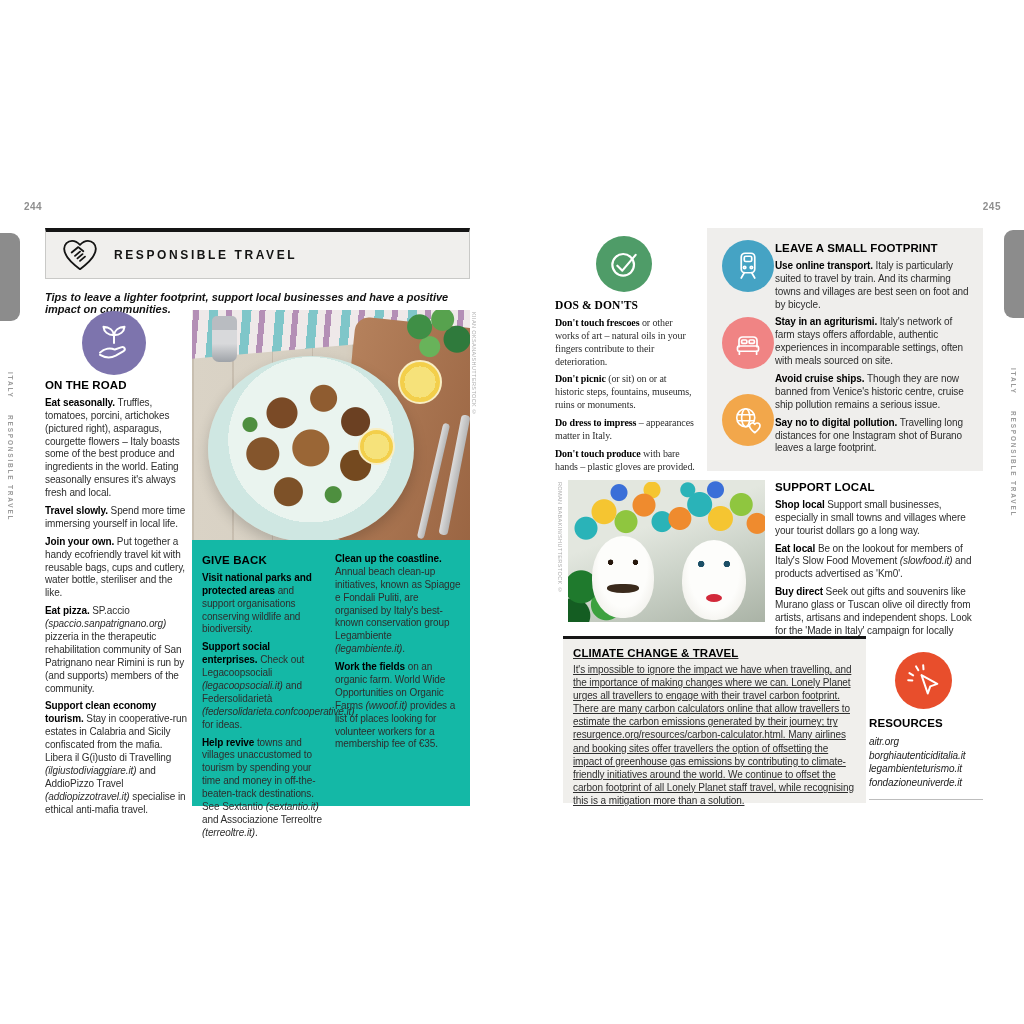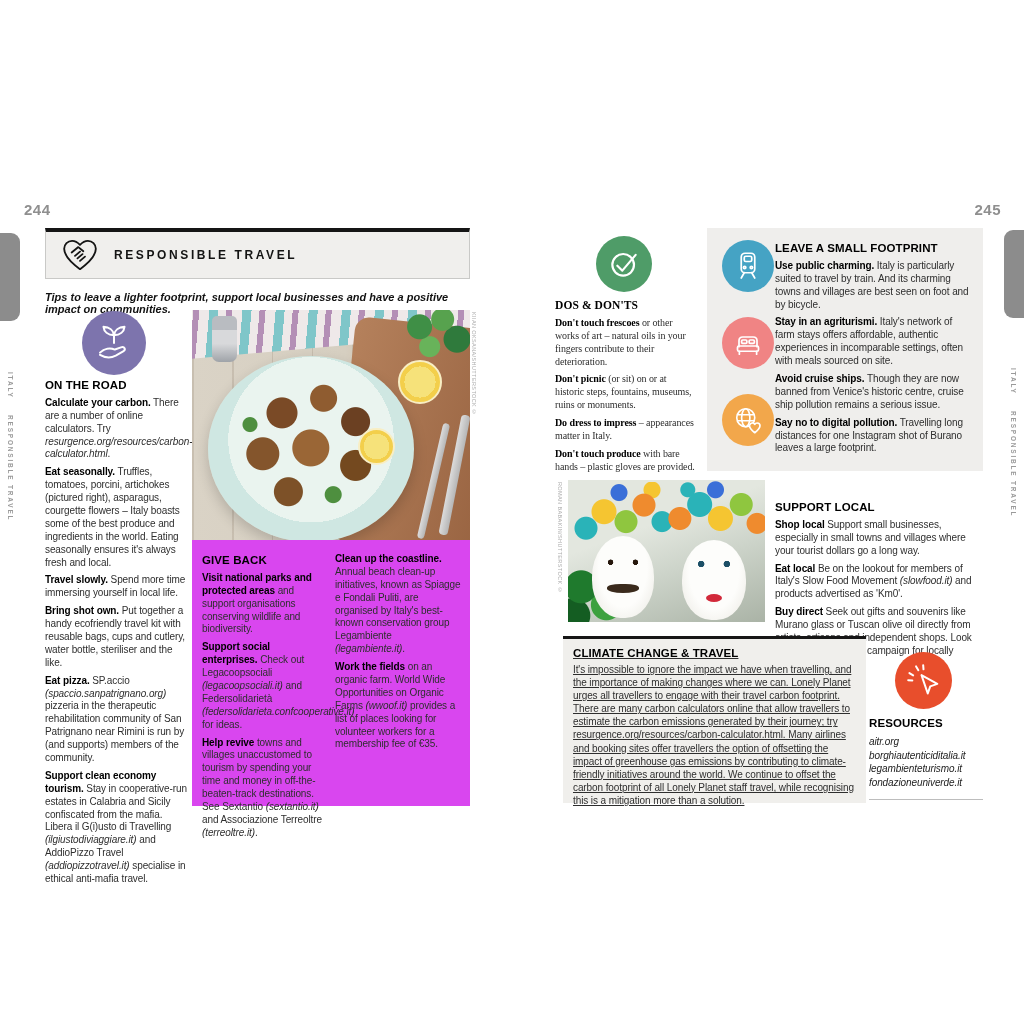--- a/index.html
+++ b/index.html
@@ -1,18 +1,18 @@
 <!DOCTYPE html>
 <html><head>
 <meta charset="utf-8">
 <style>
   html,body{margin:0;padding:0;}
   body{width:1024px;height:1024px;background:#fff;font-family:"Liberation Sans",sans-serif;position:relative;overflow:hidden;color:#2e2e2e;}
   
-  .page-num{position:absolute;top:201px;font-size:15px;font-weight:700;color:#8f8f8f;letter-spacing:.5px;}
+  .page-num{position:absolute;top:201px;font-size:10px;font-weight:700;color:#8f8f8f;letter-spacing:.5px;}
   .side-tab{position:absolute;width:20px;height:88px;background:#8c8c8c;}
   .side-tab.l{left:0;top:233px;border-radius:0 9px 9px 0;}
   .side-tab.r{right:0;top:230px;border-radius:9px 0 0 9px;}
   .side-label{position:absolute;writing-mode:vertical-rl;font-size:6.5px;letter-spacing:1.8px;color:#9a9a9a;font-weight:700;}
   .side-label.l{left:7px;top:372px;}
   .side-label.r{right:7px;top:368px;}
   .side-label .second{margin-top:16px;}
   
   .header-bar{position:absolute;left:45px;top:228px;width:423px;height:46px;background:#f0efed;border:1px solid #c9c9c7;border-top:4px solid #151515;display:flex;align-items:center;}
   .hh-icon{margin-left:13px;width:42px;height:40px;display:flex;align-items:center;}
@@ -21,21 +21,21 @@
   
   .cicon{position:absolute;border-radius:50%;display:flex;align-items:center;justify-content:center;}
   .cicon svg{display:block;}
   
   .sec{font-size:11.5px;font-weight:700;color:#000;margin:0 0 4px 0;letter-spacing:.1px;}
   .col{position:absolute;font-size:10px;line-height:1.29;letter-spacing:-.1px;}
   .para{margin:0 0 5px 0;}
   .b{font-weight:700;color:#000;}
   .i{font-style:italic;}
   
-  .panel-left{position:absolute;left:192px;top:310px;width:278px;height:496px;background:#d946ef;}
+  .panel-left{position:absolute;left:192px;top:310px;width:278px;height:496px;background:#14b8a6;}
   .lsf-box{position:absolute;left:707px;top:228px;width:276px;height:243px;background:#efeeec;}
   .climate-box{position:absolute;left:563px;top:636px;width:283px;height:147px;background:#f0efec;border-top:3px solid #161616;padding:8px 10px 9px 10px;text-decoration:underline;}
   .climate-box .body{font-size:10px;line-height:1.31;letter-spacing:-.1px;}
   .credit{position:absolute;writing-mode:vertical-rl;font-size:5.5px;color:#adadad;letter-spacing:.4px;}
   .rule{position:absolute;height:1px;background:#bdbdbd;}
   .res-links{font-size:10px;font-style:italic;line-height:1.38;color:#222;}
   
   .photo-food{position:absolute;left:0;top:0;width:278px;height:230px;overflow:hidden;background:
     repeating-linear-gradient(90deg,rgba(120,100,80,.18) 0 1.5px,transparent 1.5px 40px),
     linear-gradient(90deg,#dad3c6 0%,#d6cfc1 55%,#c8b7a2 72%,#b79a7e 100%);}
@@ -132,24 +132,23 @@
       <path d="M24 24 V15"></path>
       <path d="M24 15 C17 15 12.5 11 12 5.5 C18.5 6 23.5 9.5 24 15 Z"></path>
       <path d="M24 15 C31 15 35.5 11 36 5.5 C29.5 6 24.5 9.5 24 15 Z"></path>
       <path d="M8 35 C13 30 20 29.5 25 31.5 L32 29 C36 27.6 38 31.5 34.5 33.5 L26 38.5 C20 41.5 13 40.5 8 37.5"></path>
     </svg>
   </div>
 
   <div class="col" style="left:45px;top:378px;width:146px;">
     <h3 class="sec">ON THE ROAD</h3>
     <div>
-        <p class="para"><span class="b">Calculate your carbon.</span><span> There are a number of online calculators. Try </span><span class="i">resurgence.org/resources/carbon-calculator.html</span><span>.</span></p>
         <p class="para"><span class="b">Eat seasonally.</span><span> Truffles, tomatoes, porcini, artichokes (pictured right), asparagus, courgette flowers – Italy boasts some of the best produce and ingredients in the world. Eating seasonally ensures it's always fresh and local.</span></p>
         <p class="para"><span class="b">Travel slowly.</span><span> Spend more time immersing yourself in local life.</span></p>
-        <p class="para"><span class="b">Bring shot own.</span><span> Put together a handy ecofriendly travel kit with reusable bags, cups and cutlery, water bottle, steriliser and the like.</span></p>
+        <p class="para"><span class="b">Join your own.</span><span> Put together a handy ecofriendly travel kit with reusable bags, cups and cutlery, water bottle, steriliser and the like.</span></p>
         <p class="para"><span class="b">Eat pizza.</span><span> SP.accio </span><span class="i">(spaccio.sanpatrignano.org)</span><span> pizzeria in the therapeutic rehabilitation community of San Patrignano near Rimini is run by (and supports) members of the community.</span></p>
         <p class="para"><span class="b">Support clean economy tourism.</span><span> Stay in cooperative-run estates in Calabria and Sicily confiscated from the mafia. Libera il G(i)usto di Travelling </span><span class="i">(ilgiustodiviaggiare.it)</span><span> and AddioPizzo Travel </span><span class="i">(addiopizzotravel.it)</span><span> specialise in ethical anti-mafia travel.</span></p>
       </div>
   </div>
 
   <div class="panel-left">
     <div class="photo-food">
       <div class="cloth"></div>
       <div class="board"></div>
       <div class="shaker"></div>
@@ -220,21 +219,21 @@
         <circle cx="21" cy="21" r="12"></circle>
         <ellipse cx="21" cy="21" rx="5.5" ry="12"></ellipse>
         <path d="M10.5 17 H31.5"></path>
           <path d="M10.5 25 H31.5"></path>
         <path d="M33 41 C28.5 37.5 26 35 26 31.8 C26 29.6 27.8 28 29.8 28 C31.2 28 32.4 28.8 33 30 C33.6 28.8 34.8 28 36.2 28 C38.2 28 40 29.6 40 31.8 C40 35 37.5 37.5 33 41 Z" fill="#f2a74b"></path>
       </svg>
     </div>
     <div class="col" style="left:68px;top:13px;width:197px;">
       <h3 class="sec">LEAVE A SMALL FOOTPRINT</h3>
       <div>
-          <p class="para"><span class="b">Use public charming.</span><span> Italy is particularly suited to travel by train. And its charming towns and villages are best seen on foot and by bicycle.</span></p>
+          <p class="para"><span class="b">Use online transport.</span><span> Italy is particularly suited to travel by train. And its charming towns and villages are best seen on foot and by bicycle.</span></p>
           <p class="para"><span class="b">Stay in an agriturismi.</span><span> Italy's network of farm stays offers affordable, authentic experiences in incomparable settings, often with meals sourced on site.</span></p>
           <p class="para"><span class="b">Avoid cruise ships.</span><span> Though they are now banned from Venice's historic centre, cruise ship pollution remains a serious issue.</span></p>
           <p class="para"><span class="b">Say no to digital pollution.</span><span> Travelling long distances for one Instagram shot of Burano leaves a large footprint.</span></p>
         </div>
     </div>
   </div>
 
   <div class="photo-cer">
     <div class="foliage"></div>
     <div class="crown c1"></div>
@@ -243,21 +242,21 @@
       <div class="eyes" style="background:radial-gradient(circle at 30% 32%,#26170c 2.5px,transparent 3px),radial-gradient(circle at 70% 32%,#26170c 2.5px,transparent 3px);"></div>
       <div class="moustache" style="left:15px;top:48px;"></div>
     </div>
     <div class="face" style="left:114px;top:60px;width:64px;height:80px;">
       <div class="eyes" style="background:radial-gradient(circle at 30% 30%,#1c4f66 3px,transparent 3.5px),radial-gradient(circle at 70% 30%,#1c4f66 3px,transparent 3.5px);"></div>
       <div class="lips" style="left:24px;top:54px;"></div>
     </div>
   </div>
   <div class="credit" style="left:557px;top:482px;">ROMAN BABAKIN/SHUTTERSTOCK ©</div>
 
-  <div class="col" style="left:775px;top:500px;width:208px;">
+  <div class="col" style="left:775px;top:480px;width:208px;">
     <h3 class="sec">SUPPORT LOCAL</h3>
     <div>
         <p class="para"><span class="b">Shop local</span><span> Support small businesses, especially in small towns and villages where your tourist dollars go a long way.</span></p>
         <p class="para"><span class="b">Eat local</span><span> Be on the lookout for members of Italy's Slow Food Movement </span><span class="i">(slowfood.it)</span><span> and products advertised as 'Km0'.</span></p>
         <p class="para"><span class="b">Buy direct</span><span> Seek out gifts and souvenirs like Murano glass or Tuscan olive oil directly from artists, artisans and independent shops. Look for the 'Made in Italy' campaign for locally produced goods.</span></p>
       </div>
   </div>
 
   <div class="climate-box">
     <h3 class="sec">CLIMATE CHANGE &amp; TRAVEL</h3>

